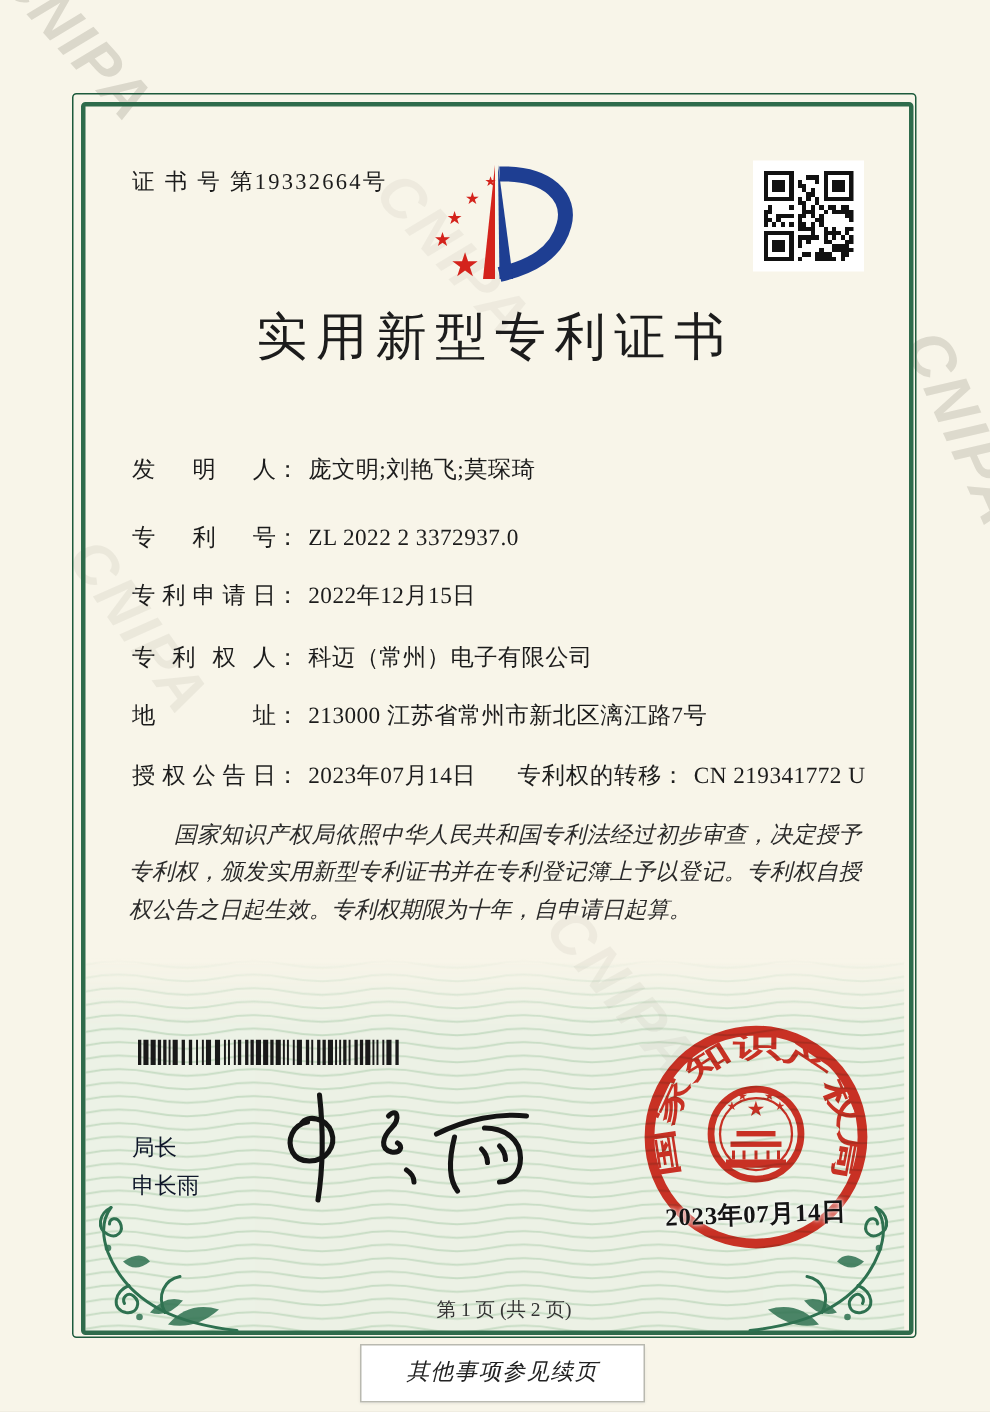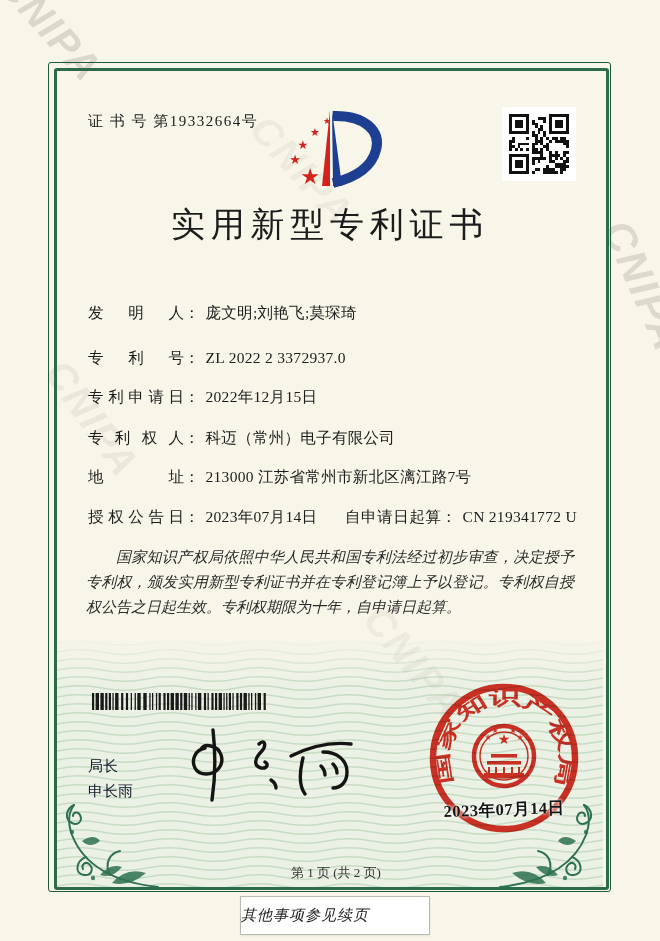--- a/index.html
+++ b/index.html
@@ -42,21 +42,21 @@
     font-family:"Liberation Sans","DejaVu Sans",sans-serif;font-size:15px;line-height:25px;color:#0f172a;}
   .signature{position:absolute;left:175px;top:722px;z-index:5;}
   .seal{position:absolute;left:428px;top:682px;z-index:6;mix-blend-mode:multiply;opacity:.95;}
   .seal-date{position:absolute;left:428px;top:799px;width:152px;text-align:center;z-index:7;
     font-size:16.5px;font-weight:bold;color:#151515;letter-spacing:0.5px;
     transform:rotate(-2deg);text-shadow:0 0 4px rgba(255,255,255,.95),0 0 2px rgba(255,255,255,.9);}
   .flourish{position:absolute;z-index:4;}
   .page-no{position:absolute;left:12px;right:0;top:864px;text-align:center;font-size:13px;z-index:5;color:#333;}
   .tab{position:absolute;left:240px;top:896px;width:188px;height:37px;background:#ffffff;
     border:1px solid #b9b9b0;box-shadow:0 1px 2px rgba(0,0,0,.08);z-index:8;}
-  .tab span{display:block;line-height:36px;font-size:15px;font-style:italic;color:#222;letter-spacing:1px;border-radius:16px;}
+  .tab span{display:block;line-height:36px;text-align:center;font-size:15px;font-style:italic;color:#222;letter-spacing:1px;border-radius:16px;}
 </style>
 </head>
 <body>
 
 <div class="page">
 
   <svg class="waves" width="546" height="250">
     <defs>
       <pattern id="wavep" width="90" height="9" patternUnits="userSpaceOnUse">
         <path d="M0,5 Q22,0.5 45,5 T90,5" fill="none" stroke="#c7dcc4" stroke-width="1.3"></path>
@@ -274,21 +274,21 @@
   </div>
   <div class="row" style="top:428px">
     <span class="flabel">专利权人</span><span class="colon">：</span><span class="fvalue">科迈（常州）电子有限公司</span>
   </div>
   <div class="row" style="top:467px">
     <span class="flabel">地址</span><span class="colon">：</span><span class="fvalue">213000 江苏省常州市新北区漓江路7号</span>
   </div>
   <div class="row" style="top:507px">
     <span class="flabel">授权公告日</span><span class="colon">：</span><span class="fvalue">2023年07月14日</span>
     <span class="grant-pair">
-      <span class="flabel">自申请日起算</span><span class="colon">：</span><span class="fvalue">CN 219341772 U</span>
+      <span class="flabel">专利权的转移</span><span class="colon">：</span><span class="fvalue">CN 219341772 U</span>
     </span>
   </div>
 
   <div class="legal">
     <p>国家知识产权局依照中华人民共和国专利法经过初步审查，决定授予专利权，颁发实用新型专利证书并在专利登记簿上予以登记。专利权自授权公告之日起生效。专利权期限为十年，自申请日起算。</p>
   </div>
 
   <svg class="barcode" width="180" height="17" viewBox="0 0 180 17">
       <rect x="2" y="0" width="2.2" height="17" fill="#191919"></rect>
       <rect x="5.6" y="0" width="3.4" height="17" fill="#191919"></rect>

